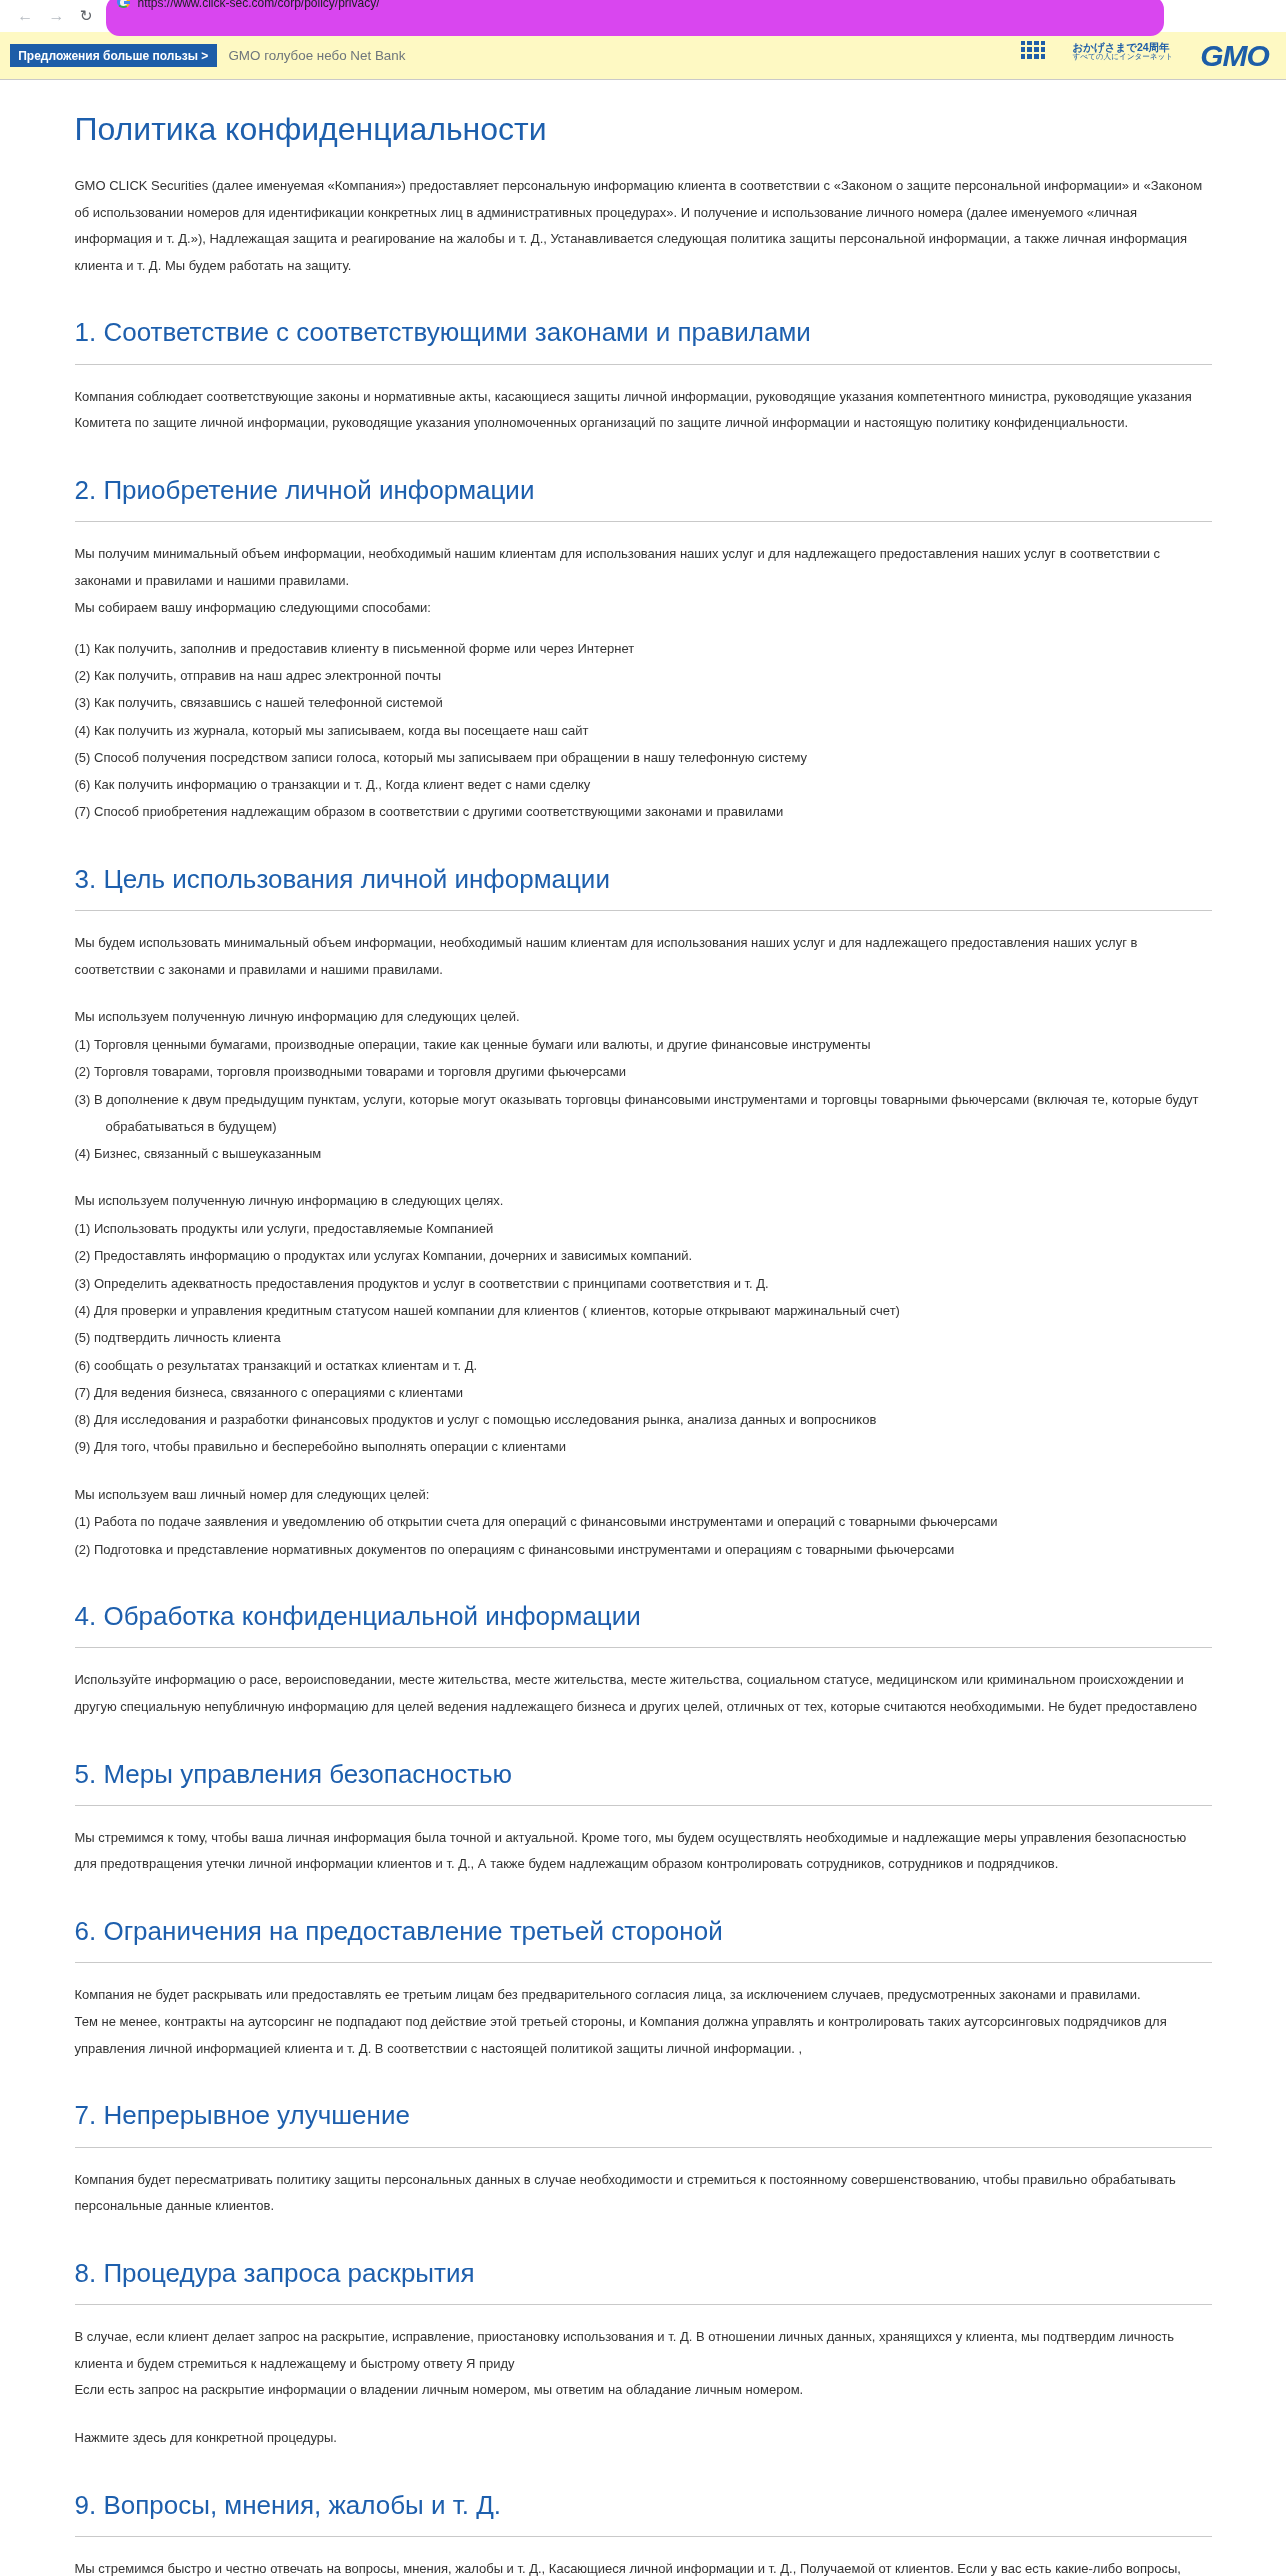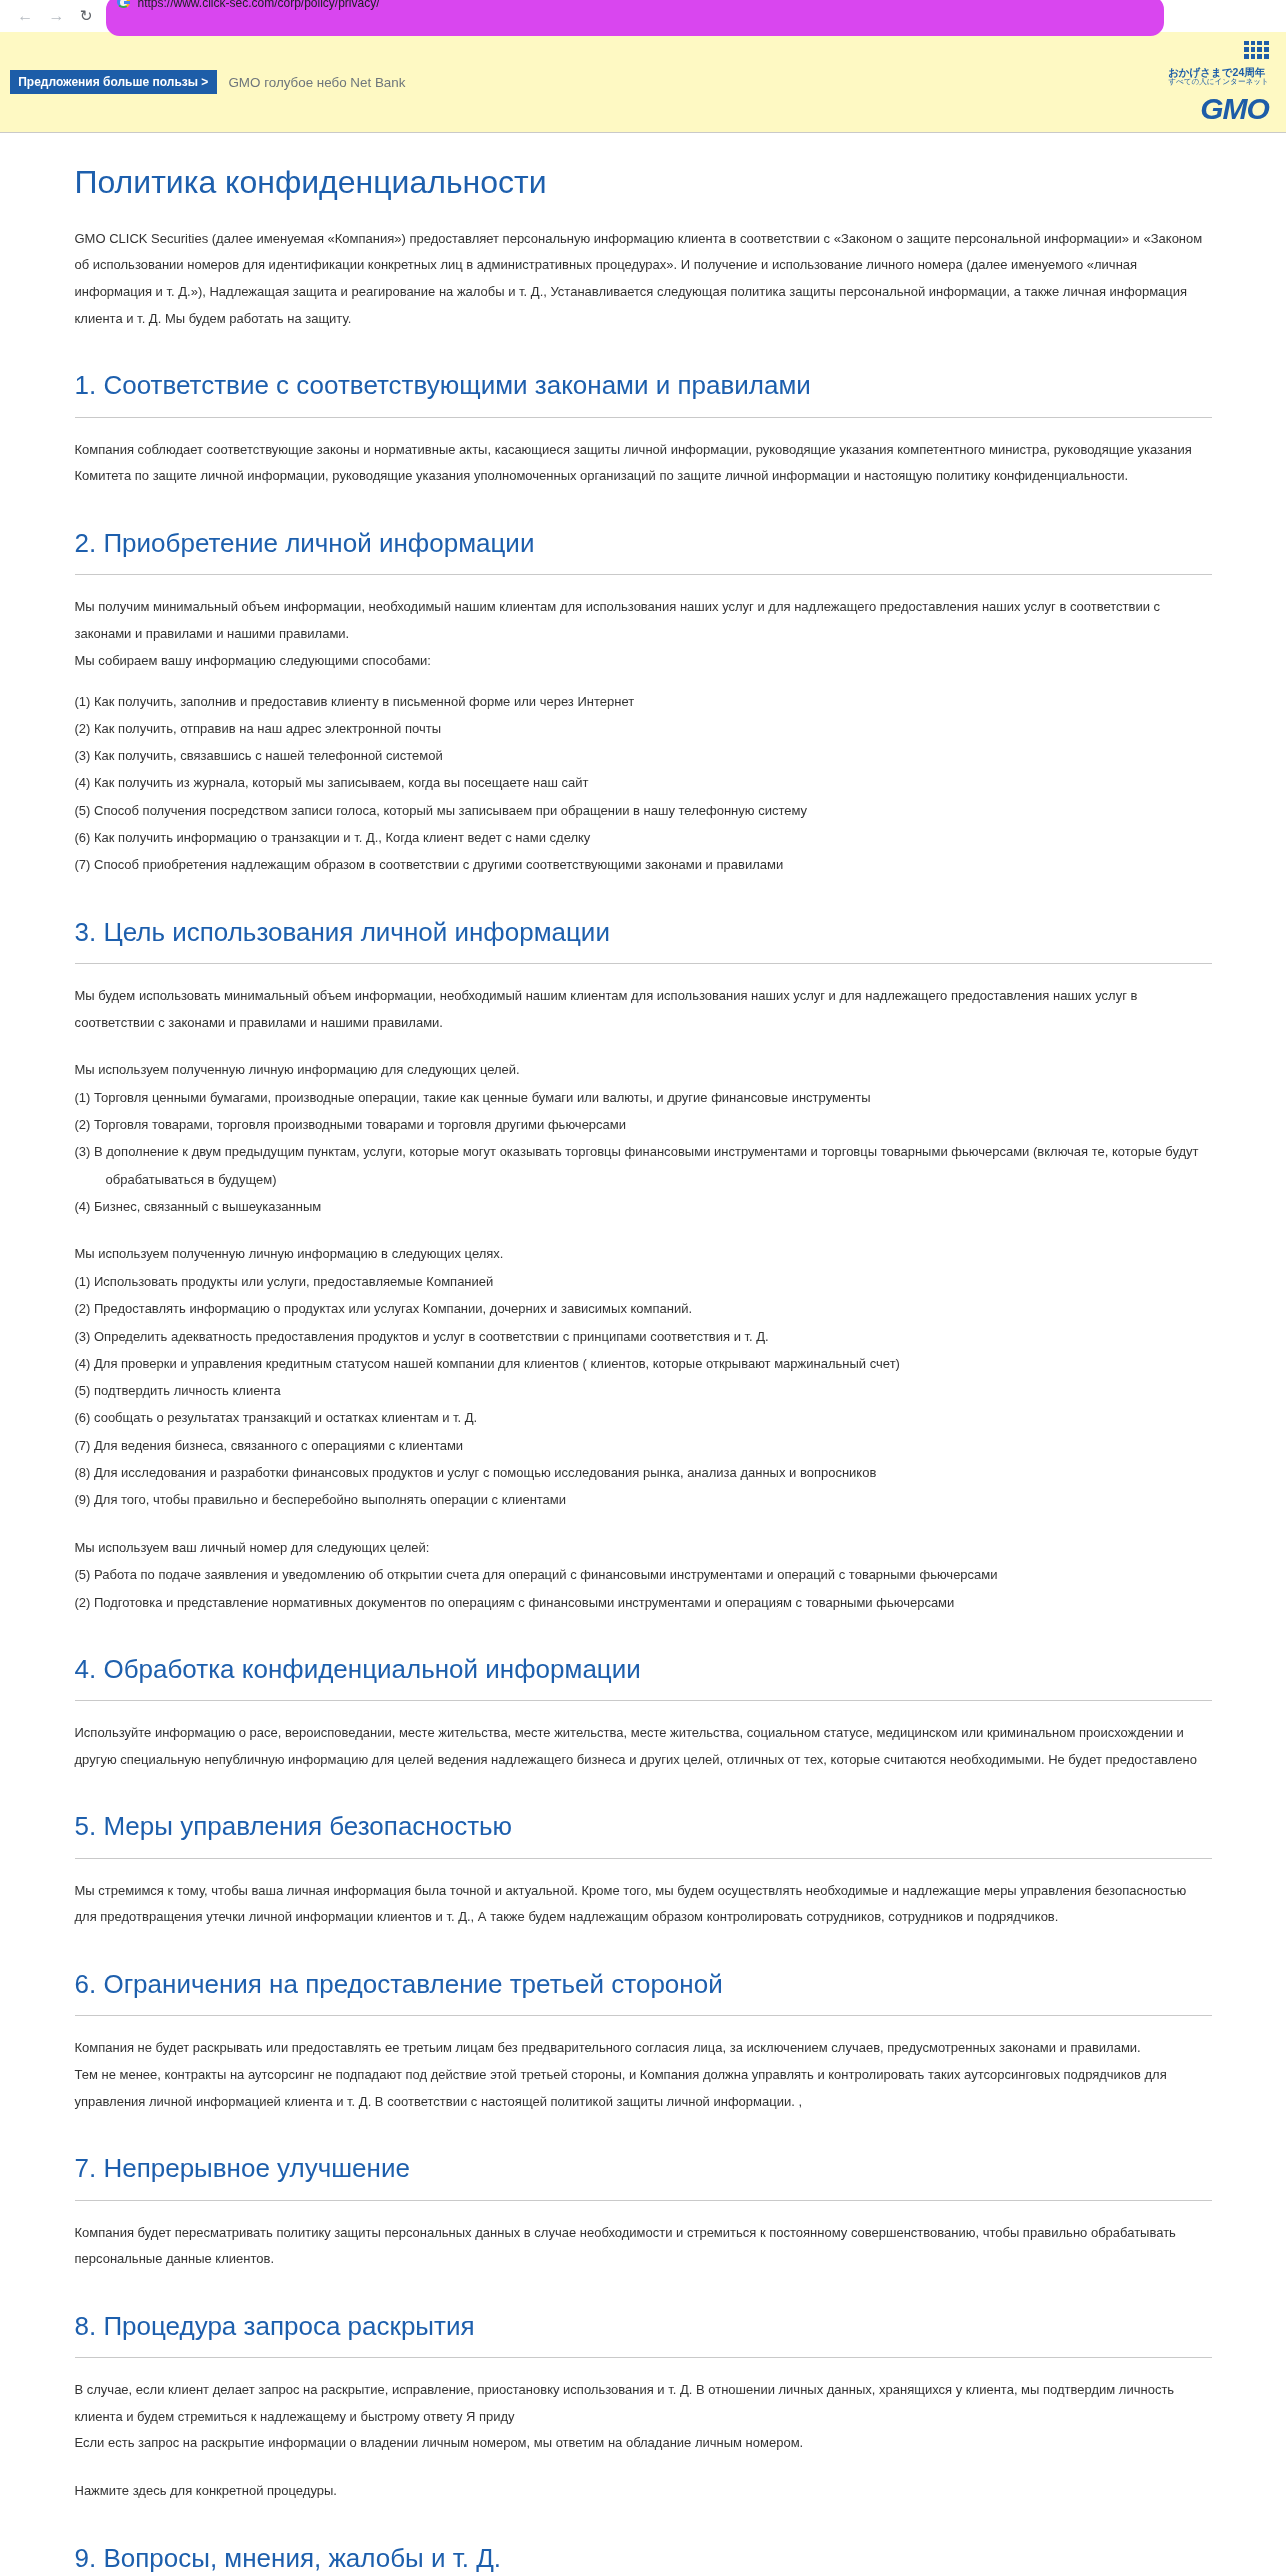--- a/index.html
+++ b/index.html
@@ -16,21 +16,21 @@
   .g-icon::before { content:''; position:absolute; inset:2.9px; background:#f1f3f4; border-radius:50%; }
   .g-icon::after { content:''; position:absolute; right:0; top:4.8px; width:5.7px; height:2.9px; background:#4285f4; }
   .url-text { font-size:12px; color:#202124; white-space:nowrap; }
 
   
   .site-header { display:flex; align-items:center; justify-content:space-between;
                  padding:8.6px 9.6px 8.6px 9.6px; border-bottom:1px solid #c9c9c9; background:#fef9c3; }
   .header-left { display:flex; align-items:center; }
   .promo-badge { background:#1d5da8; color:#fff; font-weight:bold; font-size:12px; padding:4.8px 8.6px; text-decoration:none; }
   .bank-label { color:#6e767c; font-size:13.4px; margin-left:11.5px;text-align:right; }
-  .header-right { display:flex; align-items:flex-end; gap:7px; padding-right:7.6px;flex-direction:column; }
+  .header-right { display:flex; align-items:flex-start; gap:27px; padding-right:7.6px; }
   .dots-grid { display:grid; grid-template-columns:repeat(4,4.8px); grid-auto-rows:4.8px; gap:1.9px; }
   .dots-grid i { background:#1d5da8; display:block; }
   .tagline { color:#1d5da8; text-align:left; line-height:1.15; }
   .tagline .t1 { font-size:10.5px; font-weight:bold; display:block; }
   .tagline .t2 { font-size:7.6px; display:block; }
   .gmo-wordmark { color:#1d5da8; font-size:30px; font-weight:bold; font-style:italic; letter-spacing:-1px; text-decoration:none; line-height:1; }
 
   
   .content { width:1137px; margin:0 auto; padding:25px 0 9.6px; }
   .page-title { color:#1d5fad; font-size:32px; font-weight:400; margin:5.7px 0 25px; }
@@ -128,21 +128,21 @@
           <div class="plist-item">(3)  Определить адекватность предоставления продуктов и услуг в соответствии с принципами соответствия и т. Д.</div>
           <div class="plist-item">(4)  Для проверки и управления кредитным статусом нашей компании для клиентов (  клиентов, которые открывают маржинальный счет)</div>
           <div class="plist-item">(5)  подтвердить личность клиента</div>
           <div class="plist-item">(6)  сообщать о результатах транзакций и остатках клиентам и т. Д.</div>
           <div class="plist-item">(7)  Для ведения бизнеса, связанного с операциями с клиентами</div>
           <div class="plist-item">(8) Для  исследования и разработки финансовых продуктов и услуг с помощью исследования рынка, анализа данных и вопросников</div>
           <div class="plist-item">(9) Для  того, чтобы правильно и бесперебойно выполнять операции с клиентами</div>
         </div>
         <p class="body-text gap">Мы используем ваш личный номер для следующих целей:</p>
         <div class="plist">
-          <div class="plist-item">(5)  Работа по подаче заявления и уведомлению об открытии счета для операций с финансовыми инструментами и операций с товарными фьючерсами</div>
+          <div class="plist-item">(1)  Работа по подаче заявления и уведомлению об открытии счета для операций с финансовыми инструментами и операций с товарными фьючерсами</div>
           <div class="plist-item">(2)  Подготовка и представление нормативных документов по операциям с финансовыми инструментами и операциям с товарными фьючерсами</div>
         </div>
       </section>
       <section class="policy-section">
         <h2 class="section-heading">4. Обработка конфиденциальной информации</h2>
         <div class="rule"></div>
         <p class="body-text">Используйте информацию о расе, вероисповедании, месте жительства, месте жительства, месте жительства, социальном статусе, медицинском или криминальном происхождении и другую специальную непубличную информацию для целей ведения надлежащего бизнеса и других целей, отличных от тех, которые считаются необходимыми. Не будет предоставлено</p>
       </section>
       <section class="policy-section">
         <h2 class="section-heading">5. Меры управления безопасностью</h2>

